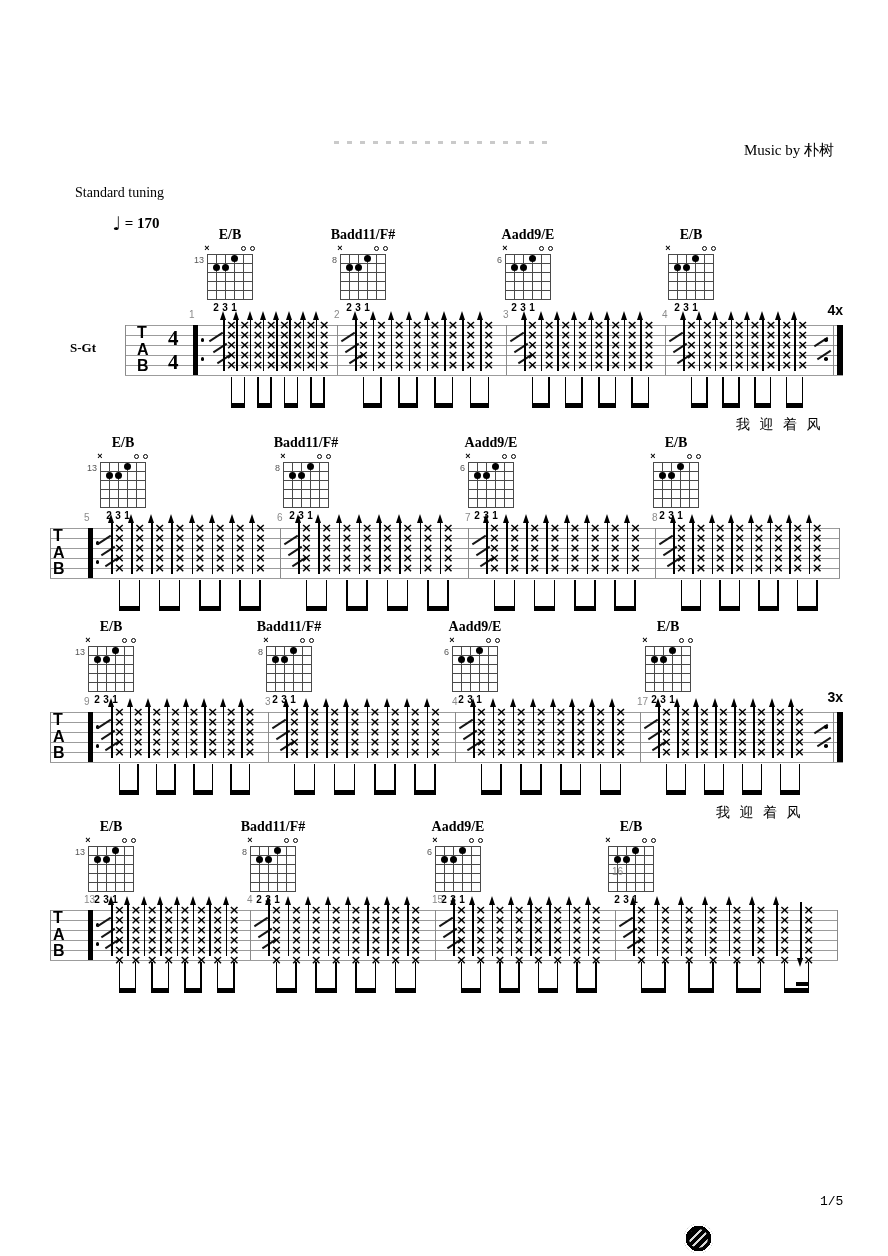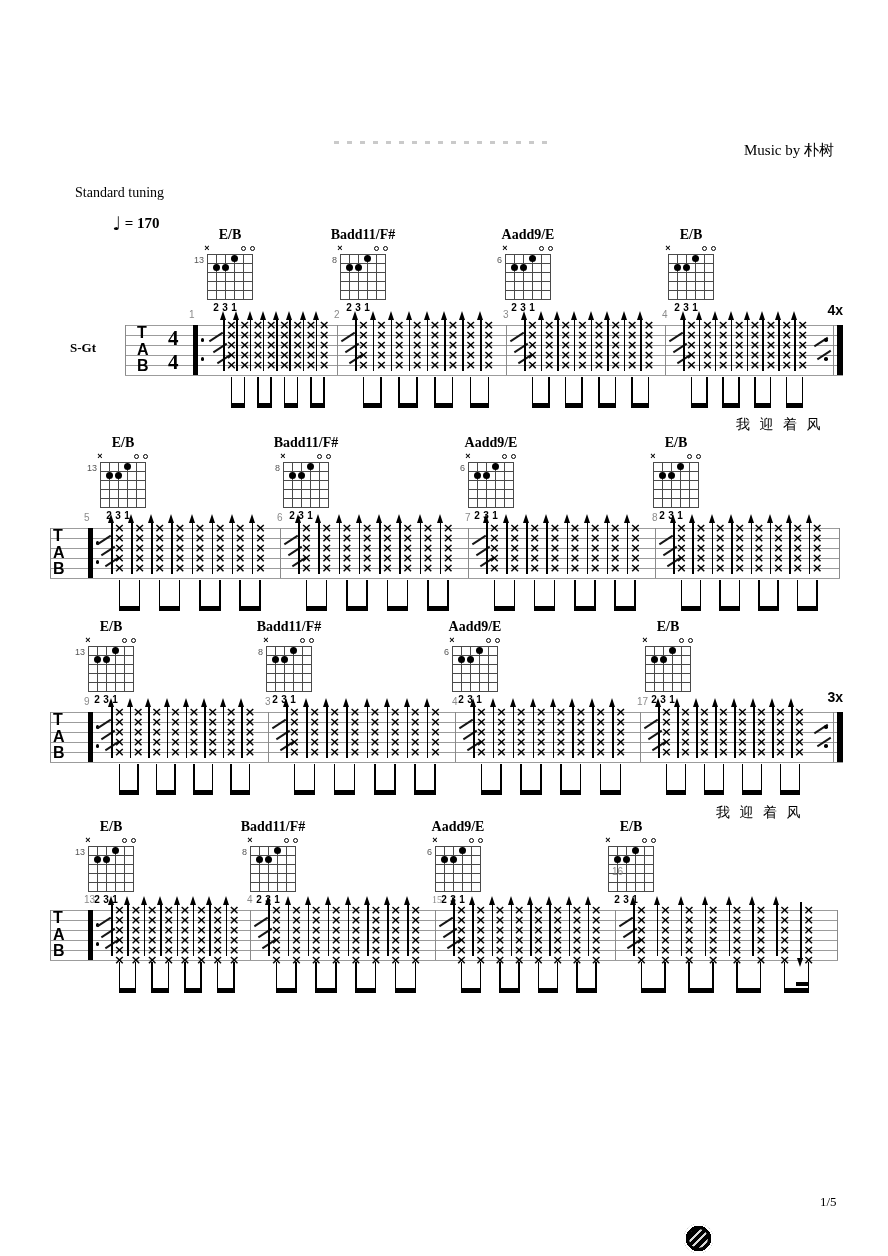--- a/index.html
+++ b/index.html
@@ -6,21 +6,21 @@
   .page{position:relative;width:888px;height:1256px;background:#fff;overflow:hidden;
         font-family:"Liberation Serif",serif;color:#000;}
   .abs{position:absolute;}
   .title{top:52px;left:0;width:100%;text-align:center;font-size:47px;font-weight:700;letter-spacing:3px;}
   .smudge{left:334px;top:141px;width:214px;height:3px;opacity:.75;filter:blur(.6px);
           background:repeating-linear-gradient(90deg,#b9b9b9 0 5px,transparent 5px 13px);}
   .credit{left:744px;top:141px;font-size:15px;white-space:nowrap;}
   .tuning{left:75px;top:185px;font-size:14px;}
   .tempo{left:112px;top:212px;font-weight:700;font-size:15px;}
   .tempo .note{font-family:"DejaVu Sans",sans-serif;font-size:19px;vertical-align:-2px;}
-  .pagenum{left:820px;top:1194px;font-size:13px;}
+  .pagenum{left:820px;top:1194px;font-size:13px;font-family:Liberation Mono, monospace;}
   .logo{left:684px;top:1224px;width:29px;height:29px;border-radius:50%;
         background:radial-gradient(circle at 50% 50%,#000 0 62%,#fff 62% 72%,#000 72% 100%);}
   .logo-inner{position:absolute;left:5px;top:5px;width:19px;height:19px;border-radius:50%;overflow:hidden;
         background:repeating-linear-gradient(135deg,#000 0 2px,#fff 2px 4px,#000 4px 6px);opacity:.85;}
   
   .line{background:#9c9c9c;height:1px;}
   .vline{background:#8a8a8a;width:1px;}
   .thickbar{background:#000;}
   .dot{background:#000;border-radius:50%;}
   .xcol{font:700 13px/10px "DejaVu Sans",sans-serif;text-align:center;width:10px;letter-spacing:0;}
@@ -881,21 +881,21 @@
       <div class="abs stem" style="left: 315.25px; top: 962px; height: 28px;"></div>
       <div class="abs stem" style="left: 335.125px; top: 962px; height: 28px;"></div>
       <div class="abs beam" style="left: 315.25px; top: 988px; width: 21.375px;"></div>
       <div class="abs stem" style="left: 355px; top: 962px; height: 28px;"></div>
       <div class="abs stem" style="left: 374.875px; top: 962px; height: 28px;"></div>
       <div class="abs beam" style="left: 355px; top: 988px; width: 21.375px;"></div>
       <div class="abs stem" style="left: 394.75px; top: 962px; height: 28px;"></div>
       <div class="abs stem" style="left: 414.625px; top: 962px; height: 28px;"></div>
       <div class="abs beam" style="left: 394.75px; top: 988px; width: 21.375px;"></div>
       <div class="abs vline" style="left: 435px; top: 910px; height: 50px;"></div>
-      <div class="abs mnum" style="left: 432px; top: 894px; font-family: Liberation Serif, serif;">15</div>
+      <div class="abs mnum" style="left: 432px; top: 894px;">15</div>
       <div class="abs rake" style="left: 438px; top: 921px;"></div>
       <div class="abs rake" style="left: 442px; top: 932px;"></div>
       <div class="abs rake" style="left: 446px; top: 943px;"></div>
       <div class="abs ahead-up" style="left: 450px; top: 896px;"></div>
       <div class="abs aline" style="left: 453px; top: 904px; height: 52px;"></div>
       <div class="abs xcol" style="left: 456px; top: 905px;">×<br>×<br>×<br>×<br>×<br>×</div>
       <div class="abs ahead-up" style="left: 469.25px; top: 896px;"></div>
       <div class="abs aline" style="left: 472.25px; top: 904px; height: 52px;"></div>
       <div class="abs xcol" style="left: 475.25px; top: 905px;">×<br>×<br>×<br>×<br>×<br>×</div>
       <div class="abs ahead-up" style="left: 488.5px; top: 896px;"></div>

